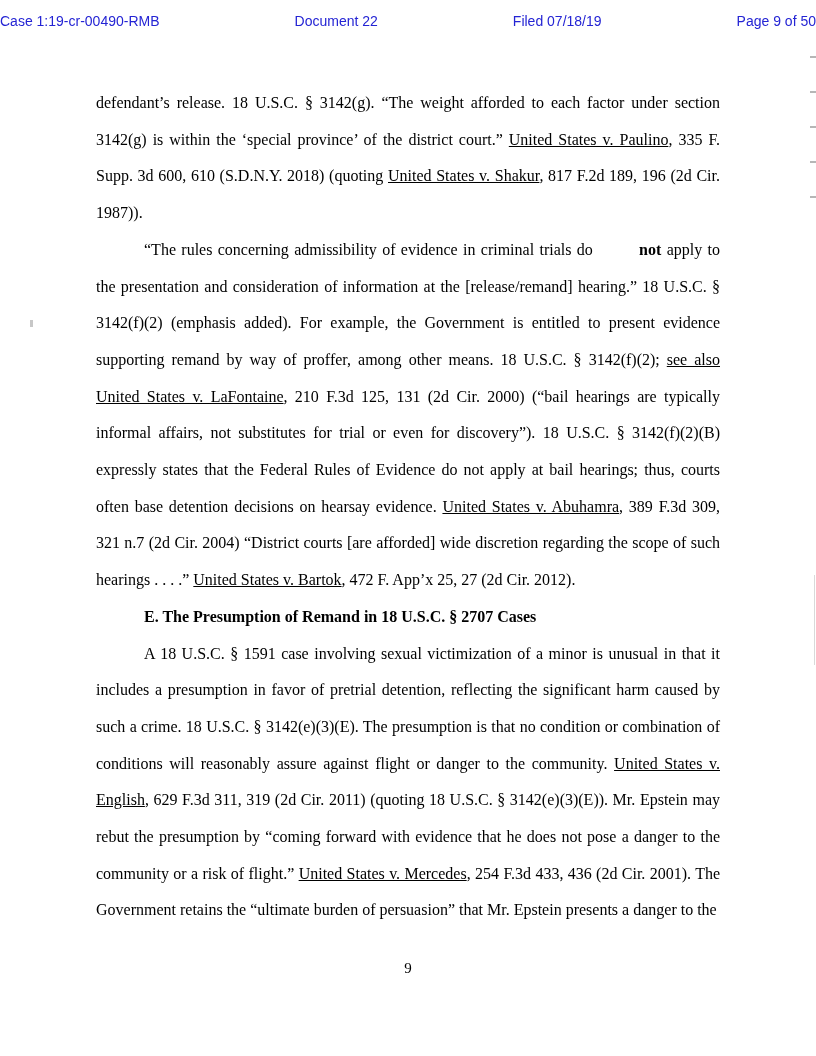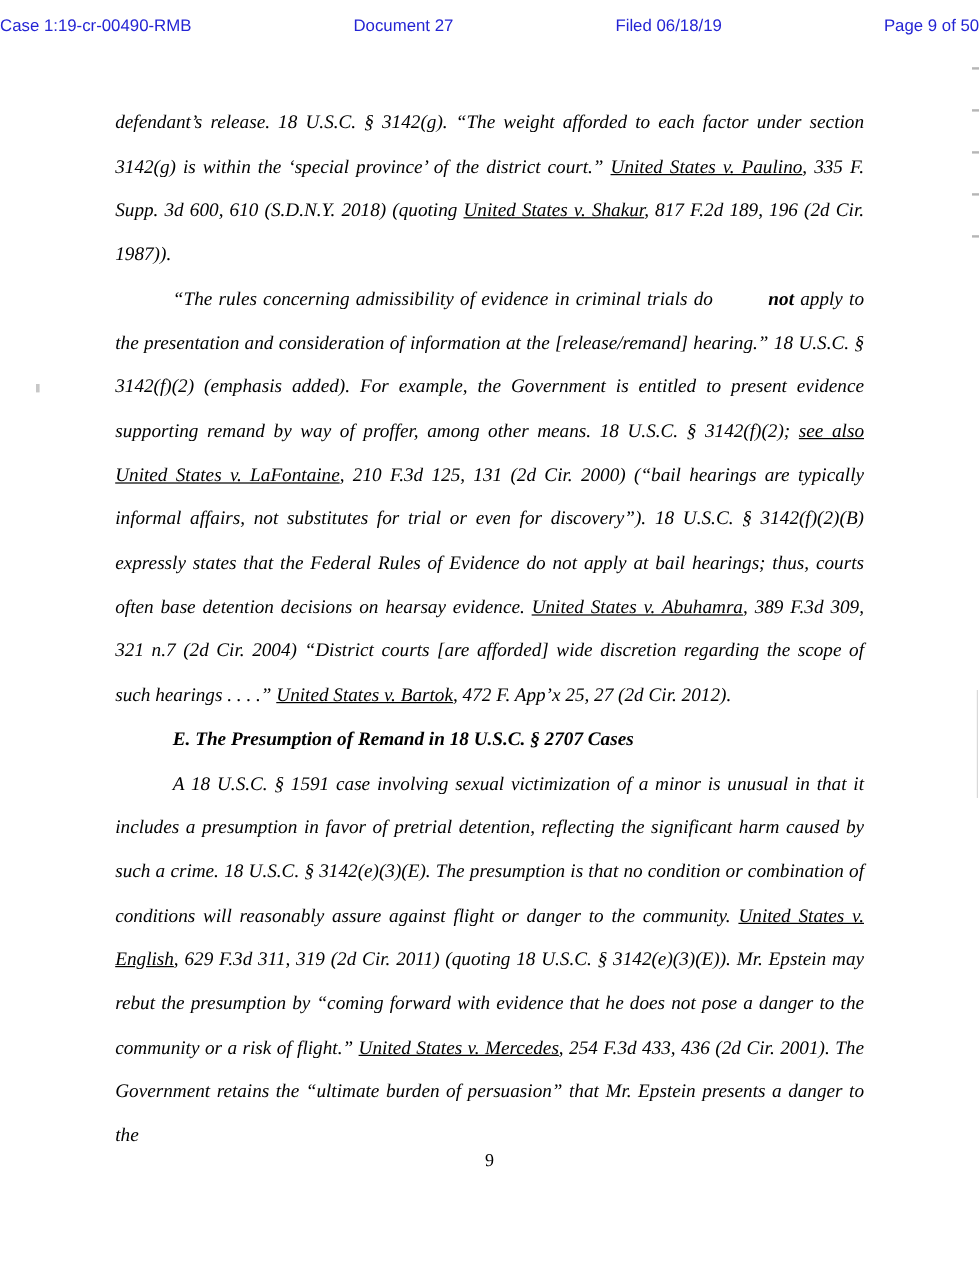--- a/index.html
+++ b/index.html
@@ -27,21 +27,21 @@
   }
   .body-text {
     position: absolute;
     left: 96px;
     top: 85px;
     width: 624px;
     font-size: 16px;
     line-height: 36.7px;
     text-align: justify;
   }
-  .body-text p { margin: 0; font-style: italic; }
+  .body-text p { margin: 0; }
   .indent { text-indent: 48px; }
   .u { text-decoration: underline; }
   .b { font-weight: bold; margin-left: 41px; }
   .heading { font-weight: bold; text-align: left; }
   .page-num {
     position: absolute;
     top: 960px;
     left: 0;
     right: 0;
     text-align: center;
@@ -72,21 +72,21 @@
     height: 7px;
     background: #999999;
     opacity: 0.55;
   }
 </style>
 </head>
 <body>
 
 <div class="page">
 
-  <div class="stamp"><span>Case 1:19-cr-00490-RMB</span><span>Document 27</span><span>Filed 06/18/19</span><span>Page 9 of 50</span></div>
+  <div class="stamp"><span>Case 1:19-cr-00490-RMB</span><span>Document 22</span><span>Filed 07/18/19</span><span>Page 9 of 50</span></div>
 
   <div class="body-text">
 
     <p class="para"><span>defendant’s release. 18 U.S.C. § 3142(g). “The weight afforded to each factor under section 3142(g) is within the ‘special province’ of the district court.” </span><span class="u">United States v. Paulino</span><span>, 335 F. Supp. 3d 600, 610 (S.D.N.Y. 2018) (quoting </span><span class="u">United States v. Shakur</span><span>, 817 F.2d 189, 196 (2d Cir. 1987)).</span></p>
 
     <p class="para indent"><span>“The rules concerning admissibility of evidence in criminal trials do </span><span class="b">not</span><span> apply to the presentation and consideration of information at the [release/remand] hearing.” 18 U.S.C. § 3142(f)(2) (emphasis added). For example, the Government is entitled to present evidence supporting remand by way of proffer, among other means. 18 U.S.C. § 3142(f)(2); </span><span class="u">see also</span><span> </span><span class="u">United States v. LaFontaine</span><span>, 210 F.3d 125, 131 (2d Cir. 2000) (“bail hearings are typically informal affairs, not substitutes for trial or even for discovery”). 18 U.S.C. § 3142(f)(2)(B) expressly states that the Federal Rules of Evidence do not apply at bail hearings; thus, courts often base detention decisions on hearsay evidence. </span><span class="u">United States v. Abuhamra</span><span>, 389 F.3d 309, 321 n.7 (2d Cir. 2004) “District courts [are afforded] wide discretion regarding the scope of such hearings . . . .” </span><span class="u">United States v. Bartok</span><span>, 472 F. App’x 25, 27 (2d Cir. 2012).</span></p>
 
     <p class="para indent heading">E. The Presumption of Remand in 18 U.S.C. § 2707 Cases</p>
 
     <p class="para indent"><span>A 18 U.S.C. § 1591 case involving sexual victimization of a minor is unusual in that it includes a presumption in favor of pretrial detention, reflecting the significant harm caused by such a crime. 18 U.S.C. § 3142(e)(3)(E). The presumption is that no condition or combination of conditions will reasonably assure against flight or danger to the community. </span><span class="u">United States v. English</span><span>, 629 F.3d 311, 319 (2d Cir. 2011) (quoting 18 U.S.C. § 3142(e)(3)(E)). Mr. Epstein may rebut the presumption by “coming forward with evidence that he does not pose a danger to the community or a risk of flight.” </span><span class="u">United States v. Mercedes</span><span>, 254 F.3d 433, 436 (2d Cir. 2001). The Government retains the “ultimate burden of persuasion” that Mr. Epstein presents a danger to the</span></p>

